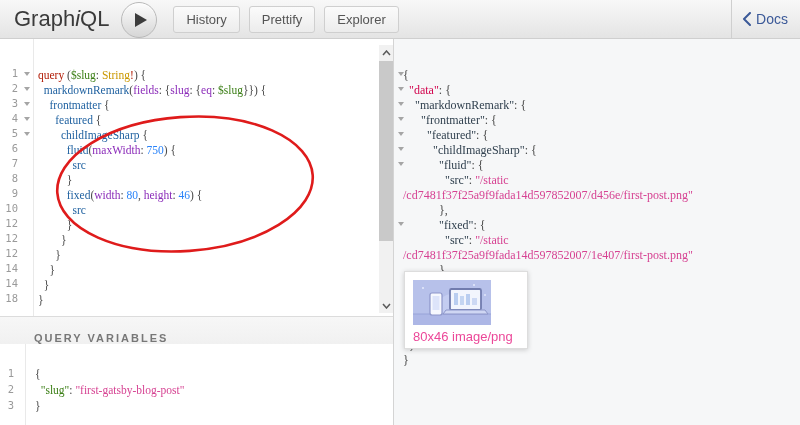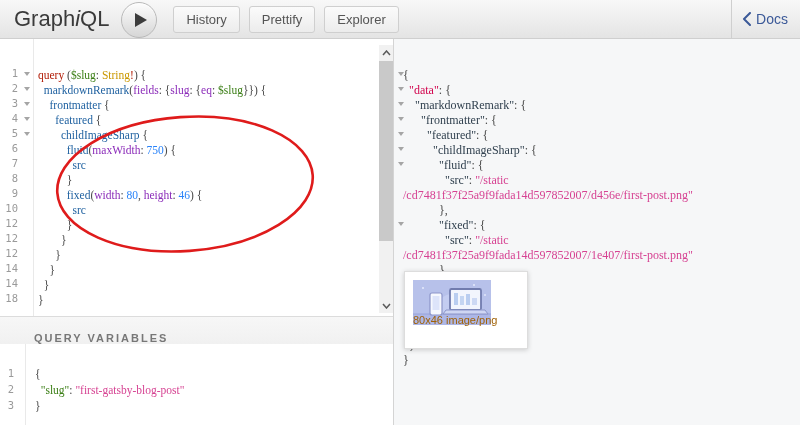--- a/index.html
+++ b/index.html
@@ -108,21 +108,21 @@
   .sb-down{bottom:0;}
   .sb-thumb{position:absolute;left:0;top:16px;width:14px;height:180px;background:#c9c9c9;cursor:grab;}
 
   
   .img-tooltip{
     position:absolute;left:10px;top:232px;width:124px;height:78px;box-sizing:border-box;
     background:#fff;border:1px solid #ddd;box-shadow:0 1px 5px rgba(0,0,0,.18);
     z-index:5;
   }
   .img-tooltip svg{position:absolute;left:8px;top:8px;display:block;}
-  .img-caption{position:absolute;left:8px;top:42px;font-size:11px;color:#a16207;white-space:nowrap;}
+  .img-caption{position:absolute;left:8px;top:57px;font-size:13px;color:#ec4899;white-space:nowrap;}
 </style>
 </head>
 <body>
 
 <div class="app">
 
   <header class="topbar">
     <div class="logo"><span>Graph</span><em>i</em><span>QL</span></div>
 
     <button class="execute" title="">

